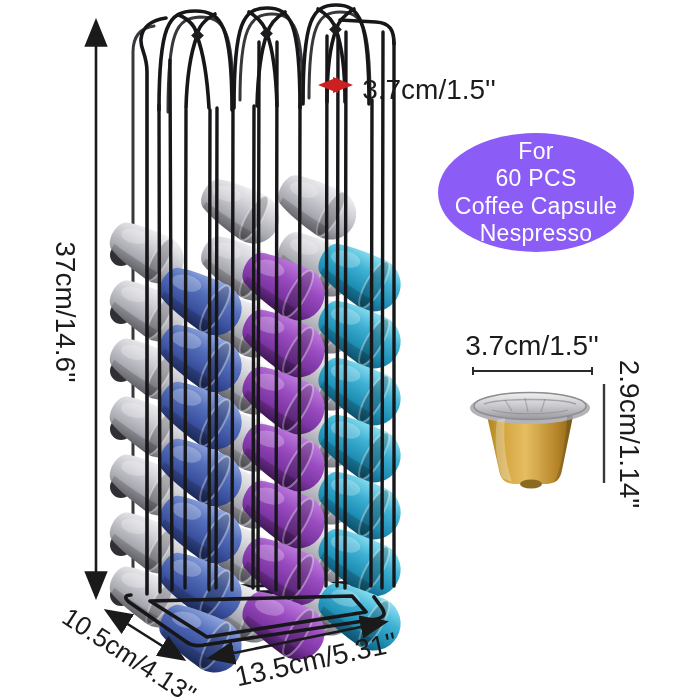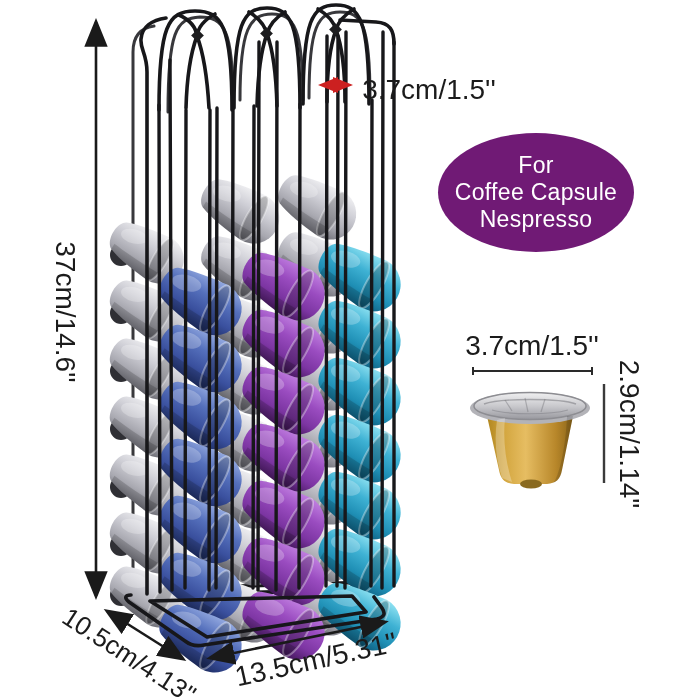--- a/index.html
+++ b/index.html
@@ -10,21 +10,21 @@
   .layer{position:absolute;left:0;top:0;}
   .dim{
     position:absolute;color:#1b1b1b;font-size:28px;white-space:nowrap;
     transform:translate(-50%,-50%);
   }
   .dim.rot90{transform:translate(-50%,-50%) rotate(90deg);}
   .dim.rot33{transform:translate(-50%,-50%) rotate(33deg);font-size:26px;}
   .dim.rotm12{transform:translate(-50%,-50%) rotate(-12.5deg);}
   .badge{
     position:absolute;left:438px;top:133px;width:196px;height:119px;
-    border-radius:50%;background:#701a75;color:#ffffff;
+    border-radius:50%;background:#8b5cf6;color:#ffffff;
     display:flex;flex-direction:column;align-items:center;justify-content:center;
     text-align:center;font-size:23px;line-height:1.18;letter-spacing:.3px;
   }
 </style>
 </head>
 <body>
 
 <div class="canvas">
 
   <svg class="layer" width="700" height="700" viewBox="0 0 700 700">
@@ -237,20 +237,21 @@
       <path d="M 604,384 L 604,483" fill="none" stroke="#3a3a3a" stroke-width="2.4"></path>
     </g>
   </svg>
 
   <div class="dim rot90" style="left:65px;top:312px;">37cm/14.6''</div>
 
   <div class="dim" style="left:429px;top:90px;">3.7cm/1.5''</div>
 
   <div class="badge">
     <span>For</span>
+    <span>60 PCS</span>
     <span>Coffee Capsule</span>
     <span>Nespresso</span>
   </div>
 
   <div class="dim" style="left:532px;top:346px;">3.7cm/1.5''</div>
 
   <div class="dim rot90" style="left:629px;top:434px;">2.9cm/1.14"</div>
 
   <div class="dim rot33" style="left:129px;top:656px;">10.5cm/4.13''</div>
 

